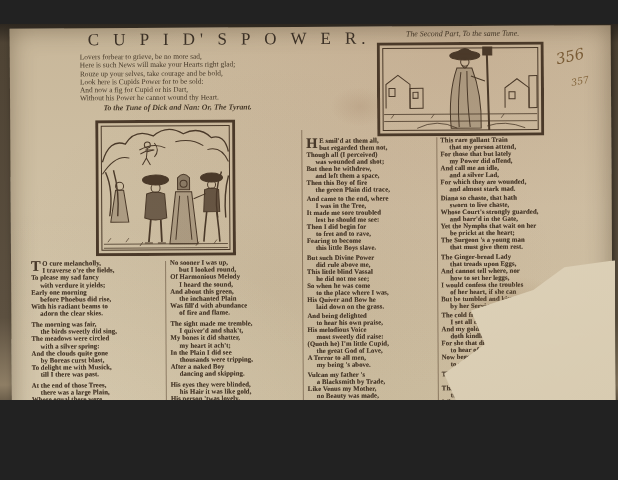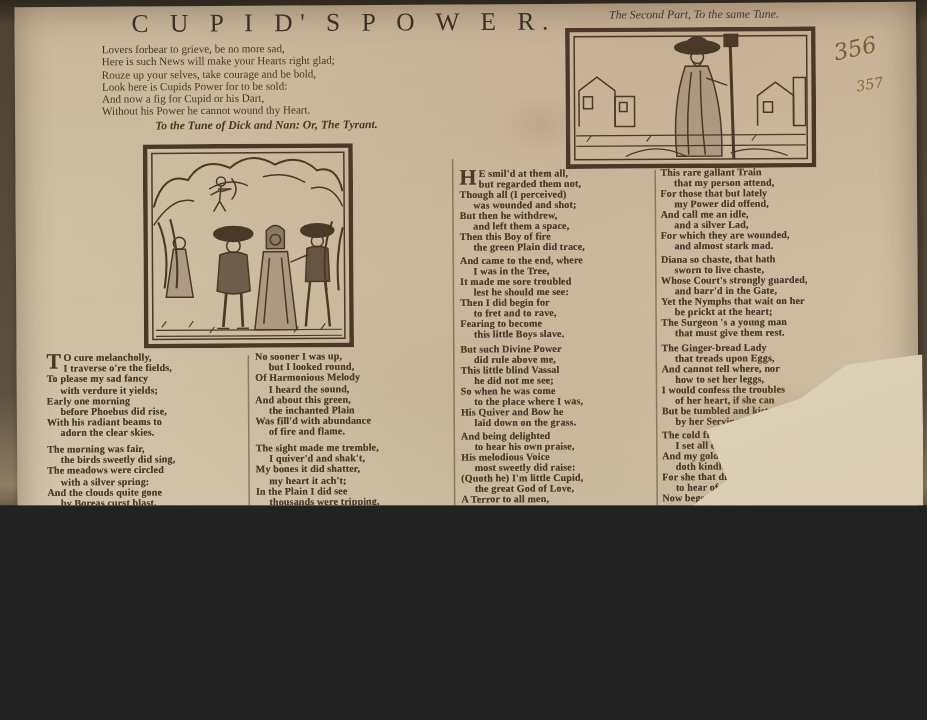--- a/index.html
+++ b/index.html
@@ -1,19 +1,20 @@
 <!DOCTYPE html>
 <html><head>
 <meta charset="utf-8">
 <style>
   html,body { margin:0; padding:0; background:#222; }
   .photo {
-    position:relative; width:618px; height:337px; overflow:hidden;
+    position:relative; width:618px; height:376px; overflow:hidden;
     font-family:"Liberation Serif", serif;
     background: linear-gradient(180deg,#2e2820 0%,#4e4334 5%,#5c5040 78%,#8e7e65 96%,#6d604c 100%);
+    margin-top: 24px;
   }
   .paper {
     position:absolute; left:11px; top:3px; width:601px; height:457px;
     transform: rotate(-0.35deg);
     background:
       radial-gradient(ellipse at 72% 6%, rgba(186,144,120,.20), transparent 55%),
       radial-gradient(ellipse at 6% 94%, rgba(255,250,235,.22), transparent 40%),
       radial-gradient(ellipse at 45% 55%, rgba(120,95,65,.08), transparent 60%),
       linear-gradient(180deg,#c8b79a,#cfc0a4 40%,#cabb9d);
     box-shadow: inset 0 0 24px rgba(66,50,32,.45), 2px 3px 6px rgba(18,14,9,.55);
@@ -23,21 +24,21 @@
     background: linear-gradient(160deg,#ddd1b8,#d6c9ae);
     clip-path: polygon(100% 0, 100% 100%, 0 100%, 3% 80%, 20% 66%, 12% 50%, 33% 37%, 26% 22%, 58% 13%, 74% 3%);
     filter: drop-shadow(-1px -1px 1px rgba(90,70,45,.45));
   }
   .stain { position:absolute; border-radius:50%; pointer-events:none; }
   .stain1 { left:440px; top:250px; width:120px; height:70px; background:radial-gradient(ellipse, rgba(150,118,80,.28), transparent 70%); }
   .stain2 { left:150px; top:420px; width:80px; height:50px; background:radial-gradient(ellipse, rgba(150,120,85,.22), transparent 70%); }
   .stain3 { left:320px; top:60px; width:60px; height:40px; background:radial-gradient(ellipse, rgba(145,110,80,.18), transparent 70%); }
   .main-title { position:absolute; left:78px; top:2px; width:262px; text-align:center;
     font-size:17px; letter-spacing:5px; color:#3c3126; white-space:nowrap; }
-  .intro { position:absolute; left:58px; top:25px; color:#453828; }
+  .intro { position:absolute; left:70px; top:25px; color:#453828; }
   .intro .verse-line { font-size:7.4px; line-height:8.3px; white-space:nowrap; }
   .tune { position:absolute; left:60px; top:75px; width:215px; text-align:center;
     font-style:italic; font-weight:bold; font-size:7.8px; color:#453828; }
   .second-heading { position:absolute; left:363px; top:3px; width:180px; text-align:center;
     font-style:italic; font-size:7.9px; color:#453828; }
   .hand { position:absolute; font-family:"DejaVu Serif", serif; font-style:italic; color:#7a5c36; }
   .hand-a { left:546px; top:22px; font-size:15px; transform:rotate(-12deg); }
   .hand-b { left:561px; top:50px; font-size:9.5px; transform:rotate(-10deg); color:#86683f; }
   .woodcut { position:absolute; }
   .wc-left { left:85px; top:92px; }

